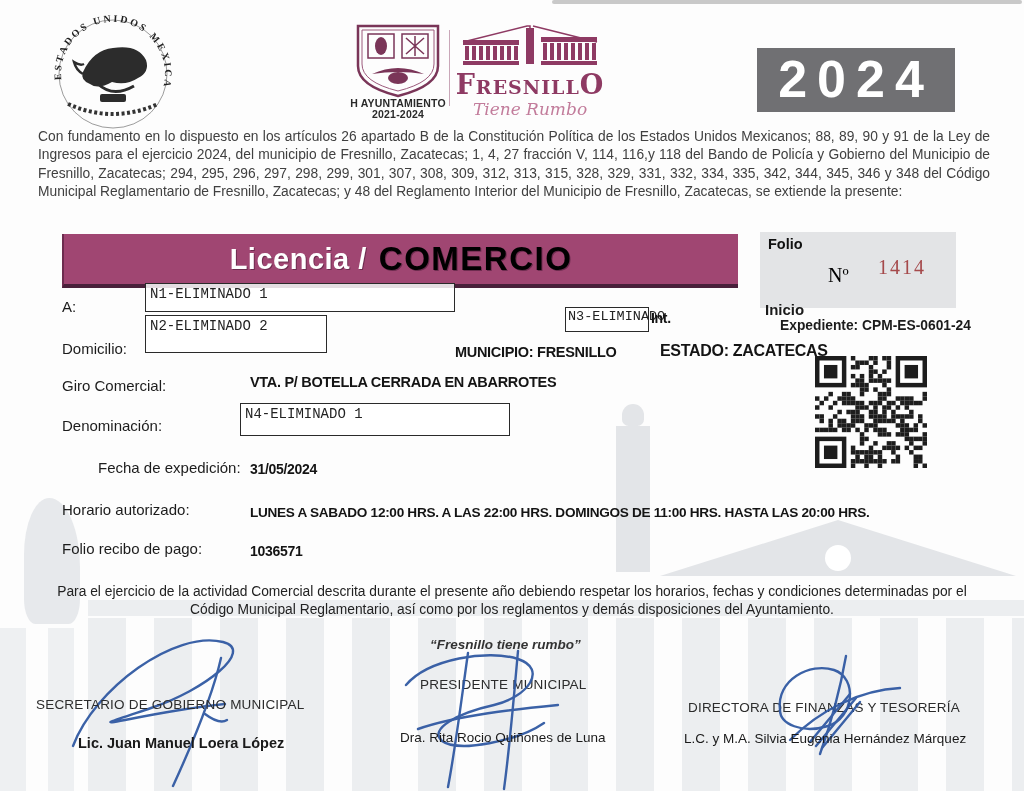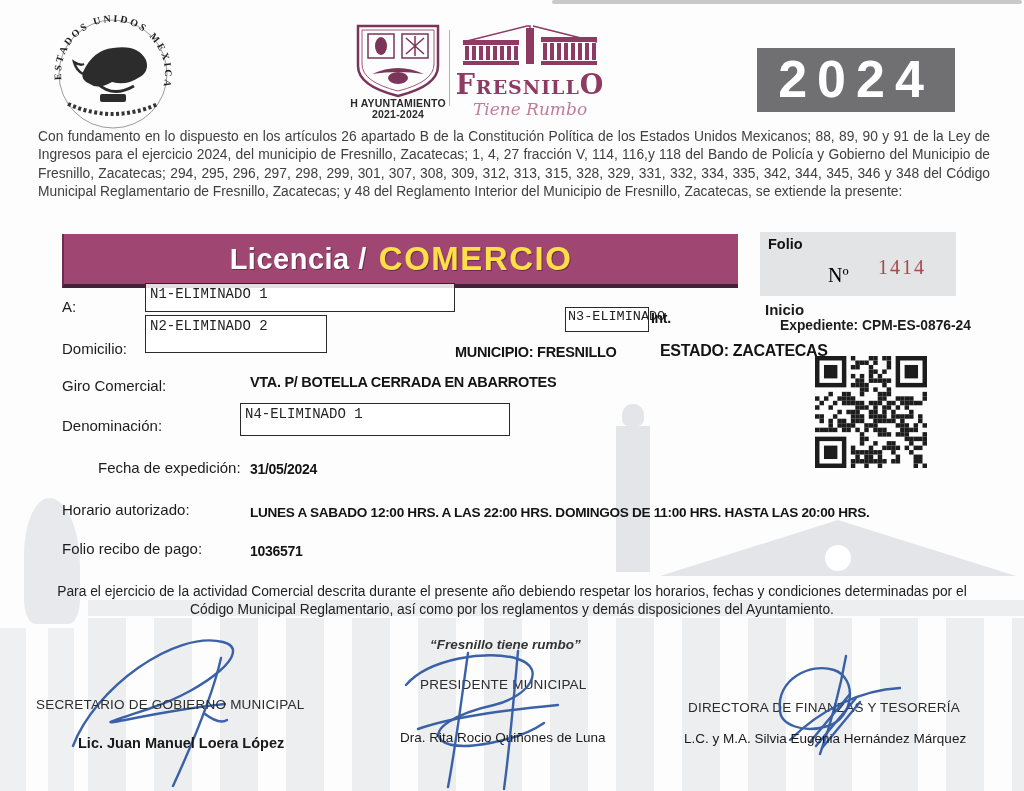--- a/index.html
+++ b/index.html
@@ -38,24 +38,24 @@
   .scan-smudge{left:552px;top:0;width:470px;height:4px;background:#8a8a8a;opacity:.45;border-radius:2px;}
   
   .legal{left:38px;top:128px;width:952px;font-size:13.8px;line-height:18.3px;
      text-align:justify;color:#404040;}
   
   .banner{left:62px;top:234px;width:674px;height:50px;background:#a04672;
      border-bottom:4px solid #49203a;border-left:2px solid #6d2c4f;
      display:flex;align-items:center;justify-content:center;gap:12px;}
   .banner .p1{color:#fff;font-size:29px;font-weight:bold;letter-spacing:.5px;
      text-shadow:1px 1px 0 #6d2c4f;}
-  .banner .p2{color:#fde047;font-size:33px;font-weight:bold;letter-spacing:1.5px;
+  .banner .p2{color:#000000;font-size:33px;font-weight:bold;letter-spacing:1.5px;
      text-shadow:1px 1px 0 #6d2c4f;}
   
-  .foliobox{left:760px;top:232px;width:196px;height:64px;background:#e3e4e6;}
+  .foliobox{left:760px;top:232px;width:196px;height:76px;background:#e3e4e6;}
   .folio-label{position:absolute;left:8px;top:4px;font-weight:bold;font-size:14.5px;color:#111;}
   .folio-no{position:absolute;left:52px;top:32px;color:#000000;font-size:20px;
      font-family:"Liberation Serif",serif;margin-left:16px;}
   .folio-num{position:absolute;left:118px;top:24px;color:#a5494b;font-size:20px;
      letter-spacing:2px;font-family:"Liberation Serif",serif;}
   
   .lbl{font-size:15px;color:#1c1c1c;}
   .boxed{border:1.5px solid #2a2a2a;background:rgba(255,255,255,.85);
      font-family:"Liberation Mono",monospace;font-size:14px;color:#222;
      padding:2px 4px;box-sizing:border-box;}
@@ -169,21 +169,21 @@
   <div class="abs lbl z" style="left:62px;top:298px;">A:</div>
   <div class="abs boxed z" style="left:145px;top:283px;width:310px;height:29px;">N1-ELIMINADO 1</div>
 
   <div class="abs boxed z" style="left:145px;top:315px;width:182px;height:38px;">N2-ELIMINADO 2</div>
   <div class="abs lbl z" style="left:62px;top:340px;">Domicilio:</div>
 
   <div class="abs boxed z" style="left:565px;top:307px;width:84px;height:25px;border-width:1px;font-size:13.5px;overflow:visible;white-space:nowrap;padding:1px 2px;">N3-ELIMINADO</div>
   <div class="abs bold-val z" style="left:651px;top:310px;font-size:14px;">Int.</div>
 
   <div class="abs z" style="left:765px;top:301px;font-weight:bold;font-size:15px;">Inicio</div>
-  <div class="abs z" style="left:780px;top:318px;font-weight:bold;font-size:13.8px;">Expediente: CPM-ES-0876-24</div>
+  <div class="abs z" style="left:780px;top:318px;font-weight:bold;font-size:13.8px;">Expediente: CPM-ES-0601-24</div>
 
   <div class="abs bold-val z" style="left:455px;top:344px;font-size:14.5px;">MUNICIPIO: FRESNILLO</div>
   <div class="abs bold-val z" style="left:660px;top:342px;font-size:16px;">ESTADO: ZACATECAS</div>
 
   <div class="abs lbl z" style="left:62px;top:377px;">Giro Comercial:</div>
   <div class="abs bold-val z" style="left:250px;top:374px;font-size:14.5px;">VTA. P/ BOTELLA CERRADA EN ABARROTES</div>
 
   <div class="abs z" id="qr" style="left:815px;top:356px;width:112px;height:112px;"><svg width="112" height="112" xmlns="http://www.w3.org/2000/svg">
         <rect x="35.84" y="0.00" width="4.48" height="4.48" fill="#1d1d1d"></rect>
         <rect x="53.76" y="0.00" width="4.48" height="4.48" fill="#1d1d1d"></rect>

